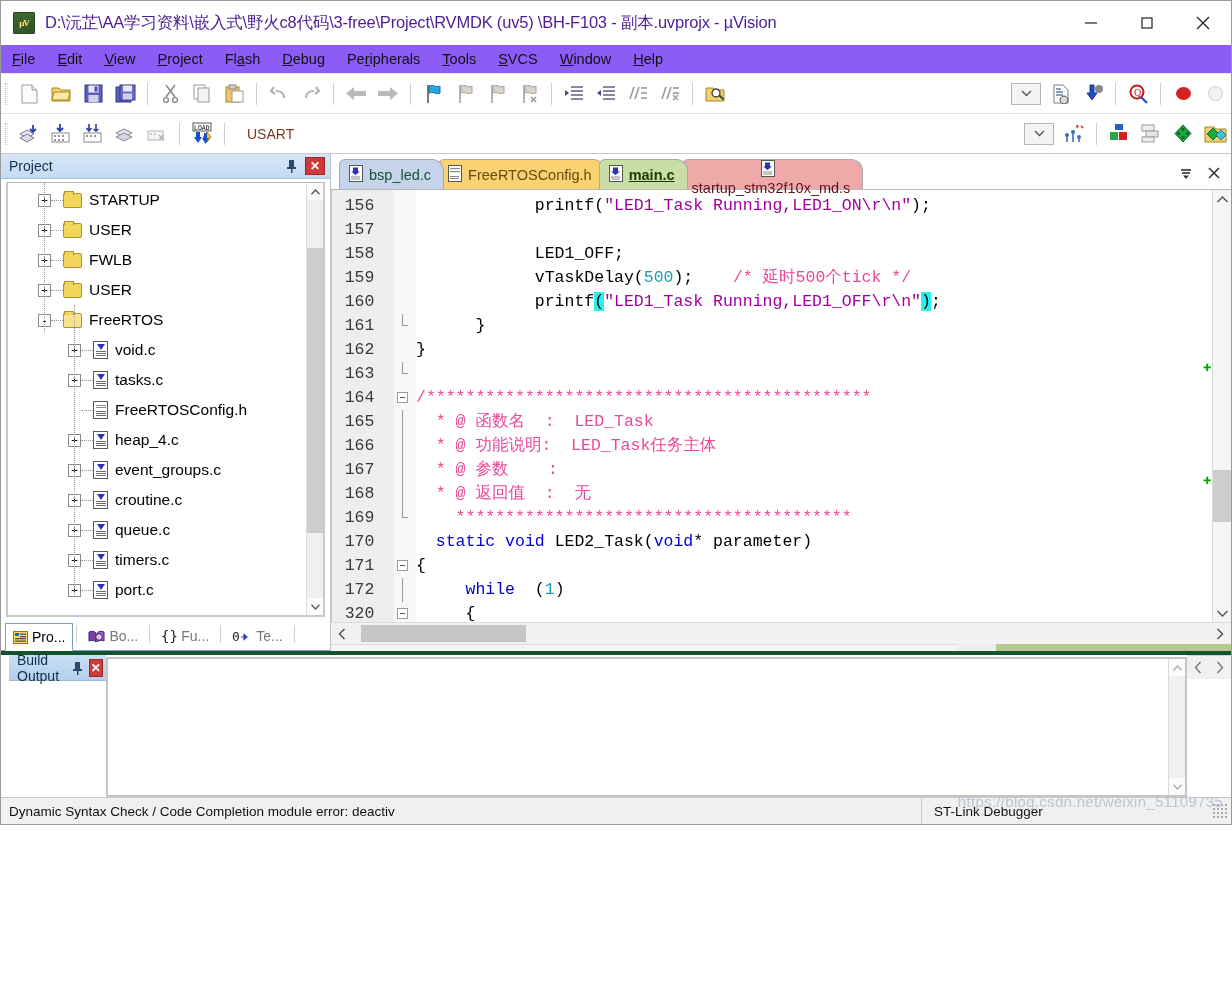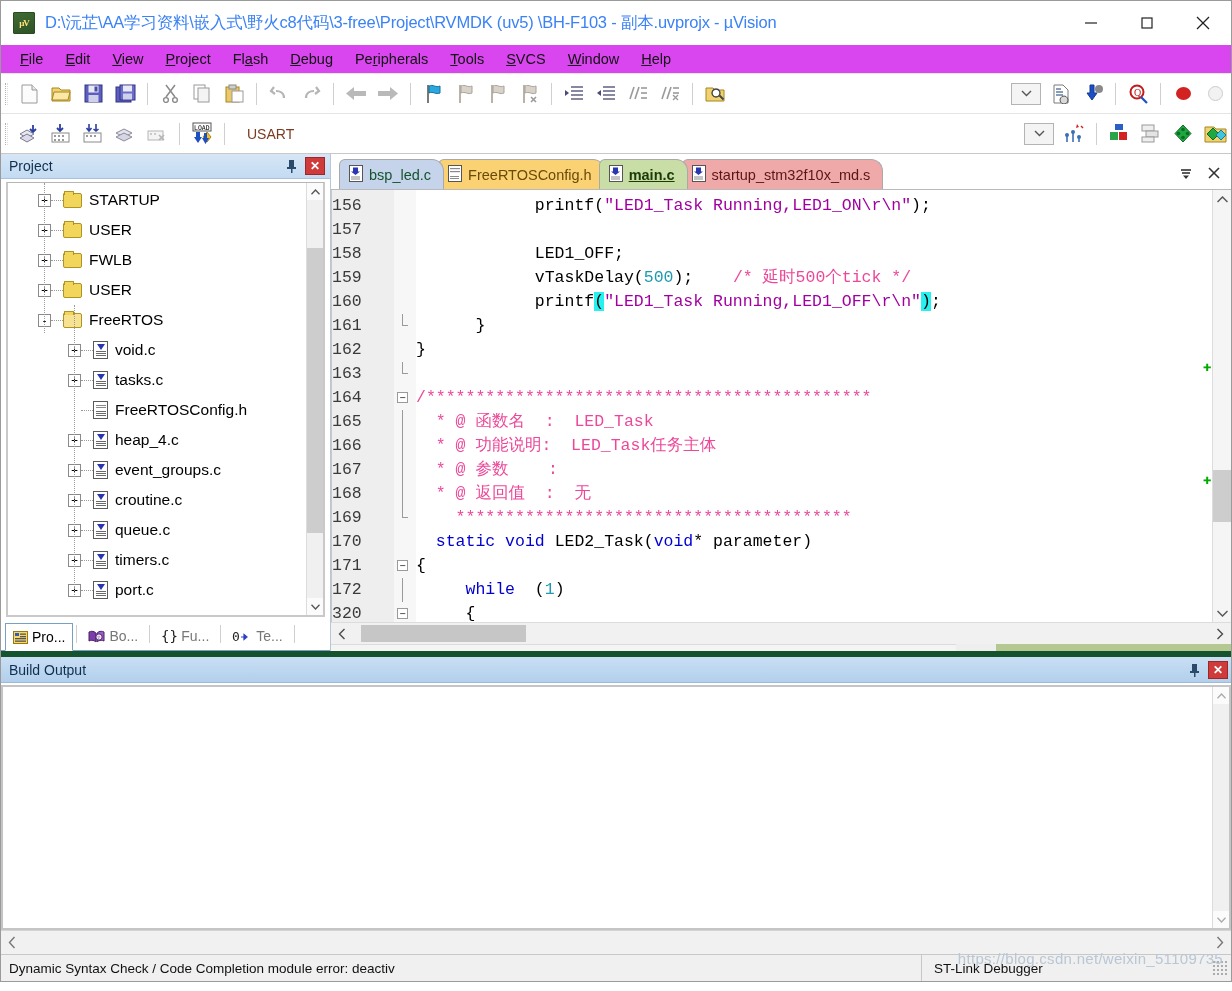--- a/index.html
+++ b/index.html
@@ -6,21 +6,21 @@
   html, body {
     margin: 0; padding: 0;
     width: 1232px; height: 991px;
     overflow: hidden;
     background: #ffffff;
     font-family: "Liberation Sans", sans-serif;
     -webkit-font-smoothing: none;
   }
   #app {
     position: relative;
-    width: 1232px; height: 982px;
+    width: 1232px; height: 825px;
     border: 1px solid #9a9a9a;
     background: #ffffff;
     display: flex; flex-direction: column;
   }
 
   
   .titlebar {
     height: 44px; flex: 0 0 44px;
     display: flex; align-items: center;
     background: #ffffff;
@@ -34,41 +34,41 @@
     color: #ffe479;
     font-size: 9px; font-weight: bold;
     display: flex; align-items: center; justify-content: center;
     letter-spacing: -1px;
     border-radius: 1px;
     font-family: "Liberation Serif", serif;
   }
   .title-text {
     margin-left: 10px;
     font-size: 16.5px;
-    color: #3b82f6;
+    color: #4c1d95;
     white-space: nowrap;
     letter-spacing: -0.2px;
   }
   .win-controls {
     position: absolute; right: 0; top: 0;
     height: 44px; display: flex;
   }
   .win-btn {
     width: 56px; height: 44px;
     display: flex; align-items: center; justify-content: center;
     color: #222; font-size: 15px;
   }
   .win-btn svg { display: block; }
 
   
   .menubar {
     height: 29px; flex: 0 0 29px;
     display: flex; align-items: center;
-    background: #d946ef;
-    padding-left: 8px;
+    background: #8b5cf6;
+    padding-left: 0;
     border-bottom: 1px solid #e8e8e8;
   }
   .menu-item {
     padding: 2px 11px;
     font-size: 14.5px;
     color: #111;
     white-space: nowrap;
   }
   .menu-item u { text-decoration: underline; }
 
@@ -321,21 +321,21 @@
   .code-scrollwrap {
     flex: 1 1 auto;
     display: flex;
     overflow: hidden;
     min-width: 0;
     background: #ffffff;
   }
   .gutter {
     width: 62px; flex: 0 0 62px;
     background: #eeeeee;
-    text-align: left;
+    text-align: center;
     padding-right: 7px;
     font-family: "Liberation Mono", monospace;
     font-size: 16.5px;
     color: #3a3a3a;
     padding-top: 4px;
   }
   .gutter div { height: 24px; line-height: 24px; }
   .foldcol {
     width: 22px; flex: 0 0 22px;
     background: #f7f7f7;
@@ -415,23 +415,24 @@
     height: 7px; flex: 0 0 7px;
     display: flex;
   }
   .greenstrip .gl { flex: 0 0 625px; background:#f4f4f4; border-top:1px solid #dcdcdc;}
   .greenstrip .gl2 { flex: 0 0 40px; background:#eeeeee; }
   .greenstrip .gr { flex: 1 1 auto; background:#b6c891; }
 
   
   .buildpane {
     flex: 1 1 auto;
-    display: flex; flex-direction: column;
+    display: flex; flex-direction: row;
     min-height: 0;
-    border-top: 6px solid #14532d;
+    border-top: 4px solid #14532d;
+    padding-left: 8px;
   }
   .build-header {
     height: 26px; flex: 0 0 26px;
     background: linear-gradient(#c9dff4,#b2cfec);
     display: flex; align-items: center;
     padding-left: 8px;
     border-bottom: 1px solid #9cbada;
   }
   .build-title { font-size: 14px; color: #0f2f4e; flex: 1 1 auto; }
   .build-body {
@@ -1056,21 +1057,21 @@
               <span class="fico"><svg width="14" height="17" viewBox="0 0 14 17">
                   <rect x="0.5" y="0.5" width="13" height="16" fill="#fff" stroke="#555"></rect>
                   <path d="M4 2.5h5v4h2L6.5 10 2 6.5h2z" fill="#2a35b0"></path>
                   <g fill="#8a8a8a">
                     <rect x="2" y="11.5" width="9" height="1"></rect>
                     <rect x="2" y="13.5" width="9" height="1"></rect>
                   </g>
                 </svg></span>
               <span class="lbl">main.c</span>
             </div>
-            <div class="edtab t-rose" style="z-index: 1;">
+            <div class="edtab t-rose" style="z-index: 1; flex-direction: column;">
               <span class="fico"><svg width="14" height="17" viewBox="0 0 14 17">
                   <rect x="0.5" y="0.5" width="13" height="16" fill="#fff" stroke="#555"></rect>
                   <path d="M4 2.5h5v4h2L6.5 10 2 6.5h2z" fill="#2a35b0"></path>
                   <g fill="#8a8a8a">
                     <rect x="2" y="11.5" width="9" height="1"></rect>
                     <rect x="2" y="13.5" width="9" height="1"></rect>
                   </g>
                 </svg></span>
               <span class="lbl">startup_stm32f10x_md.s</span>
             </div>

